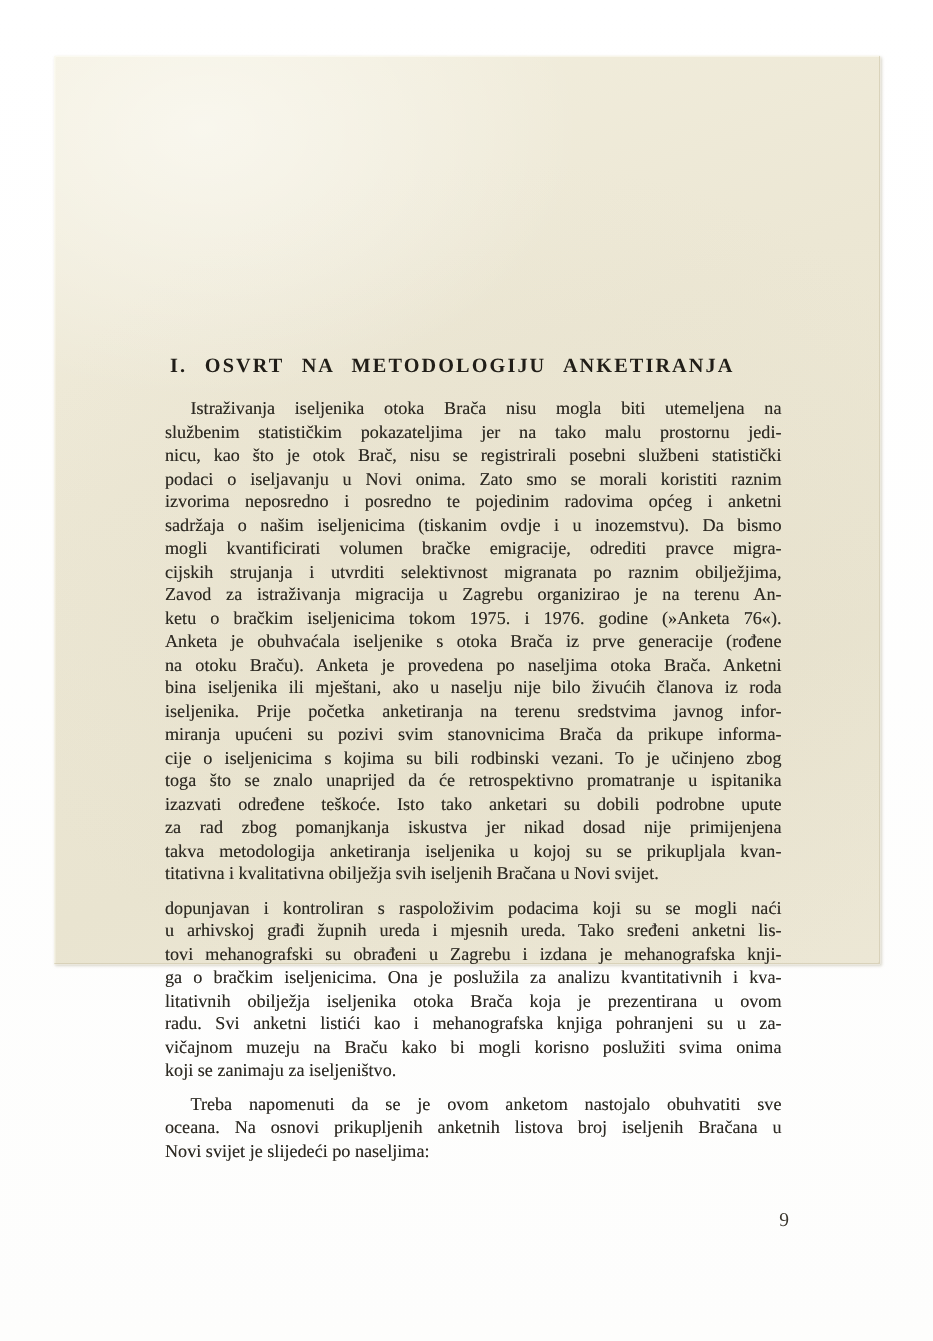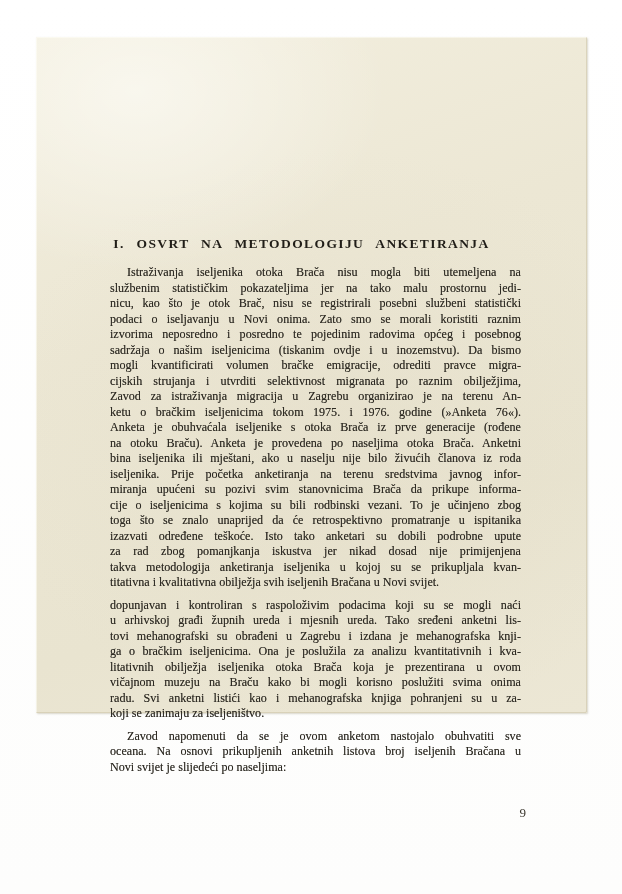--- a/index.html
+++ b/index.html
@@ -10,21 +10,21 @@
     overflow: hidden;
   }
   .scan {
     position: relative;
     width: 622px; height: 894px;
     background: linear-gradient(180deg, #ffffff 0%, #fdfdfc 100%);
   }
   .paper {
     position: absolute;
     left: 36px; top: 37px;
-    width: 551px; height: 676px;
+    width: 551px; height: 606px;
     background:
       radial-gradient(ellipse 420px 300px at 18% 8%, rgba(255,255,252,0.55), rgba(255,255,252,0) 60%),
       radial-gradient(ellipse 500px 420px at 55% 60%, rgba(224,217,196,0.35), rgba(224,217,196,0) 70%),
       linear-gradient(160deg, #f3efdf 0%, #ece7d4 38%, #e9e4d0 72%, #ece7d5 100%);
     box-shadow:
       1px 1px 2px rgba(150,140,110,0.35),
       inset -1px -1px 0 rgba(205,196,168,0.6),
       inset 1px 1px 0 rgba(255,255,250,0.5);
     border-radius: 1px;
     text-decoration: underline;
@@ -74,21 +74,21 @@
 <div class="scan">
   <div class="paper">
     <div class="page-title">I. OSVRT NA METODOLOGIJU ANKETIRANJA</div>
 
     <div class="text-block">
         <div class="paragraph">
           <div class="line first">Istraživanja iseljenika otoka Brača nisu mogla biti utemeljena na</div>
           <div class="line">službenim statističkim pokazateljima jer na tako malu prostornu jedi-</div>
           <div class="line">nicu, kao što je otok Brač, nisu se registrirali posebni službeni statistički</div>
           <div class="line">podaci o iseljavanju u Novi onima. Zato smo se morali koristiti raznim</div>
-          <div class="line">izvorima neposredno i posredno te pojedinim radovima općeg i posebnog</div>
+          <div class="line">izvorima neposredno i posredno te pojedinim radovima općeg i anketni</div>
           <div class="line">sadržaja o našim iseljenicima (tiskanim ovdje i u inozemstvu). Da bismo</div>
           <div class="line">mogli kvantificirati volumen bračke emigracije, odrediti pravce migra-</div>
           <div class="line">cijskih strujanja i utvrditi selektivnost migranata po raznim obilježjima,</div>
           <div class="line">Zavod za istraživanja migracija u Zagrebu organizirao je na terenu An-</div>
           <div class="line">ketu o bračkim iseljenicima tokom 1975. i 1976. godine (»Anketa 76«).</div>
           <div class="line">Anketa je obuhvaćala iseljenike s otoka Brača iz prve generacije (rođene</div>
           <div class="line">na otoku Braču). Anketa je provedena po naseljima otoka Brača. Anketni</div>
           <div class="line">bina iseljenika ili mještani, ako u naselju nije bilo živućih članova iz roda</div>
           <div class="line">iseljenika. Prije početka anketiranja na terenu sredstvima javnog infor-</div>
           <div class="line">miranja upućeni su pozivi svim stanovnicima Brača da prikupe informa-</div>
@@ -98,26 +98,26 @@
           <div class="line">za rad zbog pomanjkanja iskustva jer nikad dosad nije primijenjena</div>
           <div class="line">takva metodologija anketiranja iseljenika u kojoj su se prikupljala kvan-</div>
           <div class="line last">titativna i kvalitativna obilježja svih iseljenih Bračana u Novi svijet.</div>
         </div>
         <div class="paragraph">
           <div class="line">dopunjavan i kontroliran s raspoloživim podacima koji su se mogli naći</div>
           <div class="line">u arhivskoj građi župnih ureda i mjesnih ureda. Tako sređeni anketni lis-</div>
           <div class="line">tovi mehanografski su obrađeni u Zagrebu i izdana je mehanografska knji-</div>
           <div class="line">ga o bračkim iseljenicima. Ona je poslužila za analizu kvantitativnih i kva-</div>
           <div class="line">litativnih obilježja iseljenika otoka Brača koja je prezentirana u ovom</div>
+          <div class="line">radu. Svi anketni listići kao i mehanografska knjiga pohranjeni su u za-</div>
           <div class="line">vičajnom muzeju na Braču kako bi mogli korisno poslužiti svima onima</div>
-          <div class="line">radu. Svi anketni listići kao i mehanografska knjiga pohranjeni su u za-</div>
           <div class="line last">koji se zanimaju za iseljeništvo.</div>
         </div>
         <div class="paragraph">
-          <div class="line first">Zavod napomenuti da se je ovom anketom nastojalo obuhvatiti sve</div>
+          <div class="line first">Treba napomenuti da se je ovom anketom nastojalo obuhvatiti sve</div>
           <div class="line">oceana. Na osnovi prikupljenih anketnih listova broj iseljenih Bračana u</div>
           <div class="line last">Novi svijet je slijedeći po naseljima:</div>
         </div>
       </div>
 
     <div class="page-number">9</div>
   </div>
 </div>
 
 </body></html>

